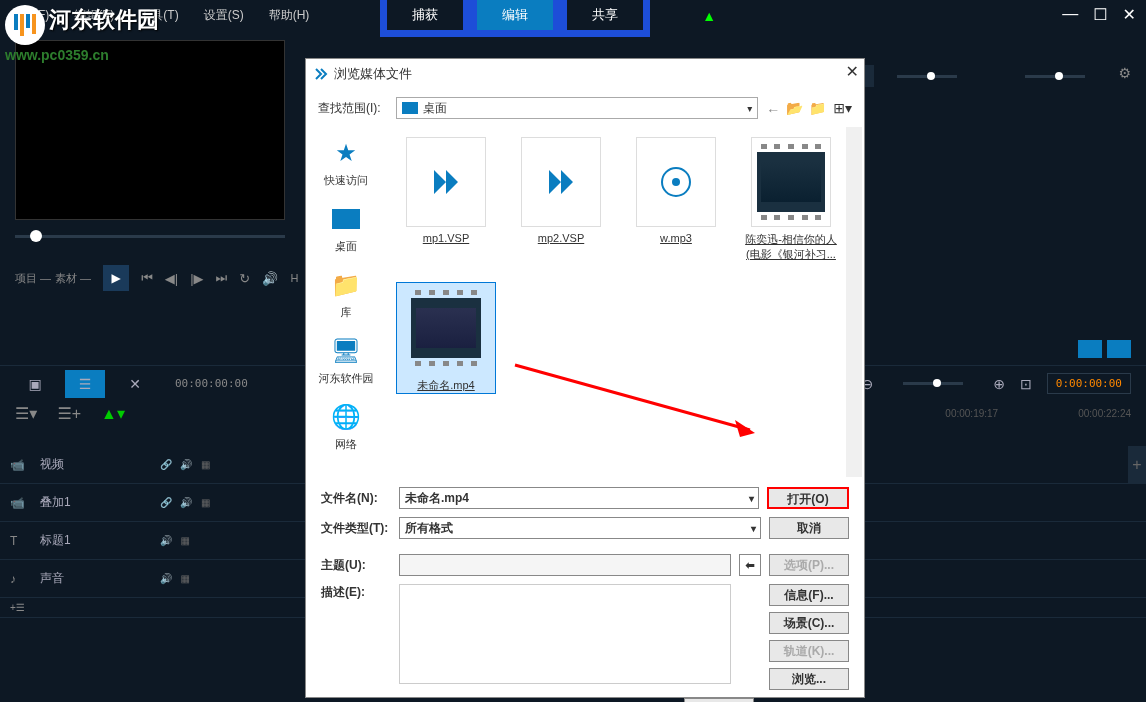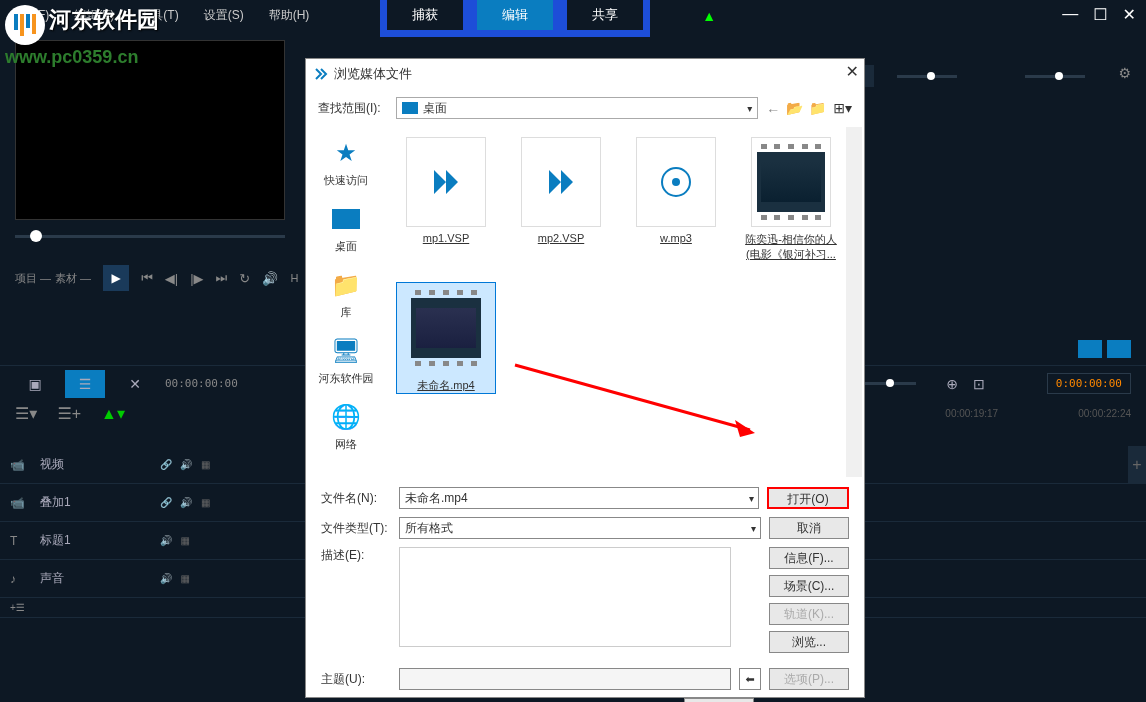--- a/index.html
+++ b/index.html
@@ -5,21 +5,21 @@
     * { margin: 0; padding: 0; box-sizing: border-box; font-family: "Microsoft YaHei", Arial, sans-serif; }
     body { width: 1146px; height: 702px; background: #0d1824; color: #aab; overflow: hidden; position: relative; }
     
     
     .watermark { position: absolute; top: 5px; left: 5px; z-index: 1; }
     .wm-logo { display: flex; align-items: flex-start; }
     .wm-circle { width: 40px; height: 40px; border-radius: 50%; background: #fff; display: inline-flex; align-items: center; justify-content: center; }
     .wm-bars { display: flex; gap: 2px; }
     .wm-bar { width: 4px; background: #f7941d; }
     .wm-text { color: #fff; font-size: 22px; font-weight: bold; margin-left: 4px; text-shadow: 1px 1px 2px #000; }
-    .wm-url { color: #2d7d2d; font-size: 18px; font-weight: bold; margin-top: 2px; }
+    .wm-url { color: #2d7d2d; font-size: 14px; font-weight: bold; margin-top: 2px; }
     
     
     .menubar { height: 30px; background: #0d1824; display: flex; align-items: center; padding: 0 10px; position: relative; }
     .menu-items { display: flex; gap: 25px; }
     .menu-item { font-size: 12px; color: #ccc; cursor: pointer; }
     .tabs-top { position: absolute; left: 380px; display: flex; }
     .tab { padding: 6px 25px; font-size: 13px; color: #fff; border: 7px solid #1d4ed8; cursor: pointer; }
     .tab.active { background: #0a7dc0; color: #fff; }
     .win-controls { position: absolute; right: 10px; top: 5px; display: flex; gap: 15px; color: #fff; font-size: 16px; }
     .win-btn { cursor: pointer; }
@@ -45,21 +45,21 @@
     .slider-h { width: 60px; height: 3px; background: #2a3a4a; margin: 0 15px; position: relative; }
     .slider-h::before { content: ''; position: absolute; width: 8px; height: 8px; background: #fff; border-radius: 50%; top: -3px; left: 30px; }
     
     
     .timeline-area { position: absolute; top: 365px; left: 0; right: 0; bottom: 0; background: #0d1824; border-top: 1px solid #1a2a3a; }
     .tl-toolbar { height: 35px; display: flex; align-items: center; padding: 0 15px; gap: 10px; background: #0d1824; }
     .tl-tab { width: 40px; height: 28px; display: flex; align-items: center; justify-content: center; font-size: 14px; }
     .tl-tab.active { background: #0a7dc0; }
     .tl-time { font-size: 11px; font-family: monospace; color: #888; }
     .tl-time-right { position: absolute; right: 15px; display: flex; gap: 15px; align-items: center; }
-    .tl-time-box { border: 1px solid #2a3a4a; padding: 3px 8px; font-family: monospace; font-size: 11px; margin-left: 47px; }
+    .tl-time-box { border: 1px solid #2a3a4a; padding: 3px 8px; font-family: monospace; font-size: 11px; }
     .tl-time-box.orange { color: #ff8800; }
     
     .tl-ruler { height: 20px; background: #0d1824; position: relative; font-size: 10px; color: #666; }
     .tl-tracks { }
     .tl-track { height: 38px; display: flex; align-items: center; border-bottom: 1px solid #1a2a3a; }
     .tl-track-head { width: 160px; display: flex; align-items: center; gap: 10px; padding: 0 10px; font-size: 12px; }
     .tl-track-icon { width: 20px; color: #888; font-size: 12px; }
     .tl-track-label { flex: 1; }
     .tl-track-controls { display: flex; gap: 8px; font-size: 10px; color: #666; }
     
@@ -90,21 +90,21 @@
     .fd-file.selected { background: #cce8ff; border: 1px solid #0078d7; }
     .fd-file.selected .fd-file-icon { border: none; }
     
     .fd-thumb { width: 70px; height: 60px; background: #1a3040; display: flex; align-items: center; justify-content: center; position: relative; }
     .fd-thumb-holes { position: absolute; width: 100%; display: flex; justify-content: space-around; }
     .fd-thumb-holes.top { top: -8px; }
     .fd-thumb-holes.bottom { bottom: -8px; }
     .fd-hole { width: 6px; height: 5px; background: #888; }
     
     .fd-form { padding: 10px 15px; font-size: 12px; color: #333; }
-    .fd-form-row { display: flex; align-items: center; gap: 8px; margin-bottom: 8px; }
+    .fd-form-row { display: flex; align-items: center; gap: 8px; margin-bottom: 8px; font-weight: bold; }
     .fd-form-label { width: 70px; }
     .fd-form-input { flex: 1; height: 22px; border: 1px solid #888; padding: 0 5px; font-size: 12px; display: flex; align-items: center; position: relative; }
     .fd-form-input .arrow { position: absolute; right: 4px; font-size: 10px; }
     .fd-form-btn { width: 80px; height: 22px; border: 1px solid #888; background: #e8e8e8; font-size: 12px; text-align: center; line-height: 20px; cursor: pointer; }
     .fd-form-btn.highlight { border: 2px solid #ff0000; width: 82px; }
     .fd-form-btn.disabled { color: #aaa; }
     
     .fd-textarea { flex: 1; height: 100px; border: 1px solid #ccc; }
     
     
@@ -193,21 +193,21 @@
 <div class="tl-right-btns">
   <div class="tl-right-btn"></div>
   <div class="tl-right-btn"></div>
 </div>
 
 <div class="timeline-area">
   <div class="tl-toolbar">
     <div class="tl-tab">▣</div>
     <div class="tl-tab active">☰</div>
     <div class="tl-tab">✕</div>
-    <span class="tl-time" style="">00:00:00:00</span>
+    <span class="tl-time" style="margin-left:10px">00:00:00:00</span>
     <div class="tl-time-right">
       <span style="font-size:14px">⊖</span>
       <div class="slider-h"></div>
       <span style="font-size:14px">⊕</span>
       <span style="font-size:14px">⊡</span>
       <div class="tl-time-box orange">0:00:00:00</div>
     </div>
   </div>
 
   <div style="height:25px;display:flex;align-items:center;padding:0 15px;gap:20px">
@@ -409,36 +409,36 @@
     </div>
     <div class="fd-form-row">
       <span class="fd-form-label">文件类型(T):</span>
       <div class="fd-form-input">
         <span>所有格式</span>
         <span class="arrow">▾</span>
       </div>
       <div class="fd-form-btn">取消</div>
     </div>
 
+    <div class="fd-form-row" style="margin-top:15px">
+      <span class="fd-form-label">主题(U):</span>
+      <div class="fd-form-input" style="background:#f5f5f5"></div>
+      <div style="width:22px;height:22px;border:1px solid #888;display:flex;align-items:center;justify-content:center;font-size:11px">⬅</div>
+      <div class="fd-form-btn disabled">选项(P)...</div>
+    </div>
     <div class="fd-form-row" style="align-items:flex-start">
       <span class="fd-form-label">描述(E):</span>
       <div class="fd-textarea"></div>
       <div style="display:flex;flex-direction:column;gap:6px;margin-left:30px">
         <div class="fd-form-btn">信息(F)...</div>
         <div class="fd-form-btn">场景(C)...</div>
         <div class="fd-form-btn disabled">轨道(K)...</div>
         <div class="fd-form-btn">浏览...</div>
       </div>
     </div>
-    <div class="fd-form-row" style="margin-top:15px">
-      <span class="fd-form-label">主题(U):</span>
-      <div class="fd-form-input" style="background:#f5f5f5"></div>
-      <div style="width:22px;height:22px;border:1px solid #888;display:flex;align-items:center;justify-content:center;font-size:11px">⬅</div>
-      <div class="fd-form-btn disabled">选项(P)...</div>
-    </div>
     <div class="fd-form-row" style="justify-content:flex-end;margin-right:0">
       <div style="flex:1"></div>
       <div class="fd-form-btn" style="width:70px;margin-right:95px">预览(V)</div>
     </div>
   </div>
 
 </div>
 
 <div class="red-arrow">
   <svg viewBox="0 0 260 100">

